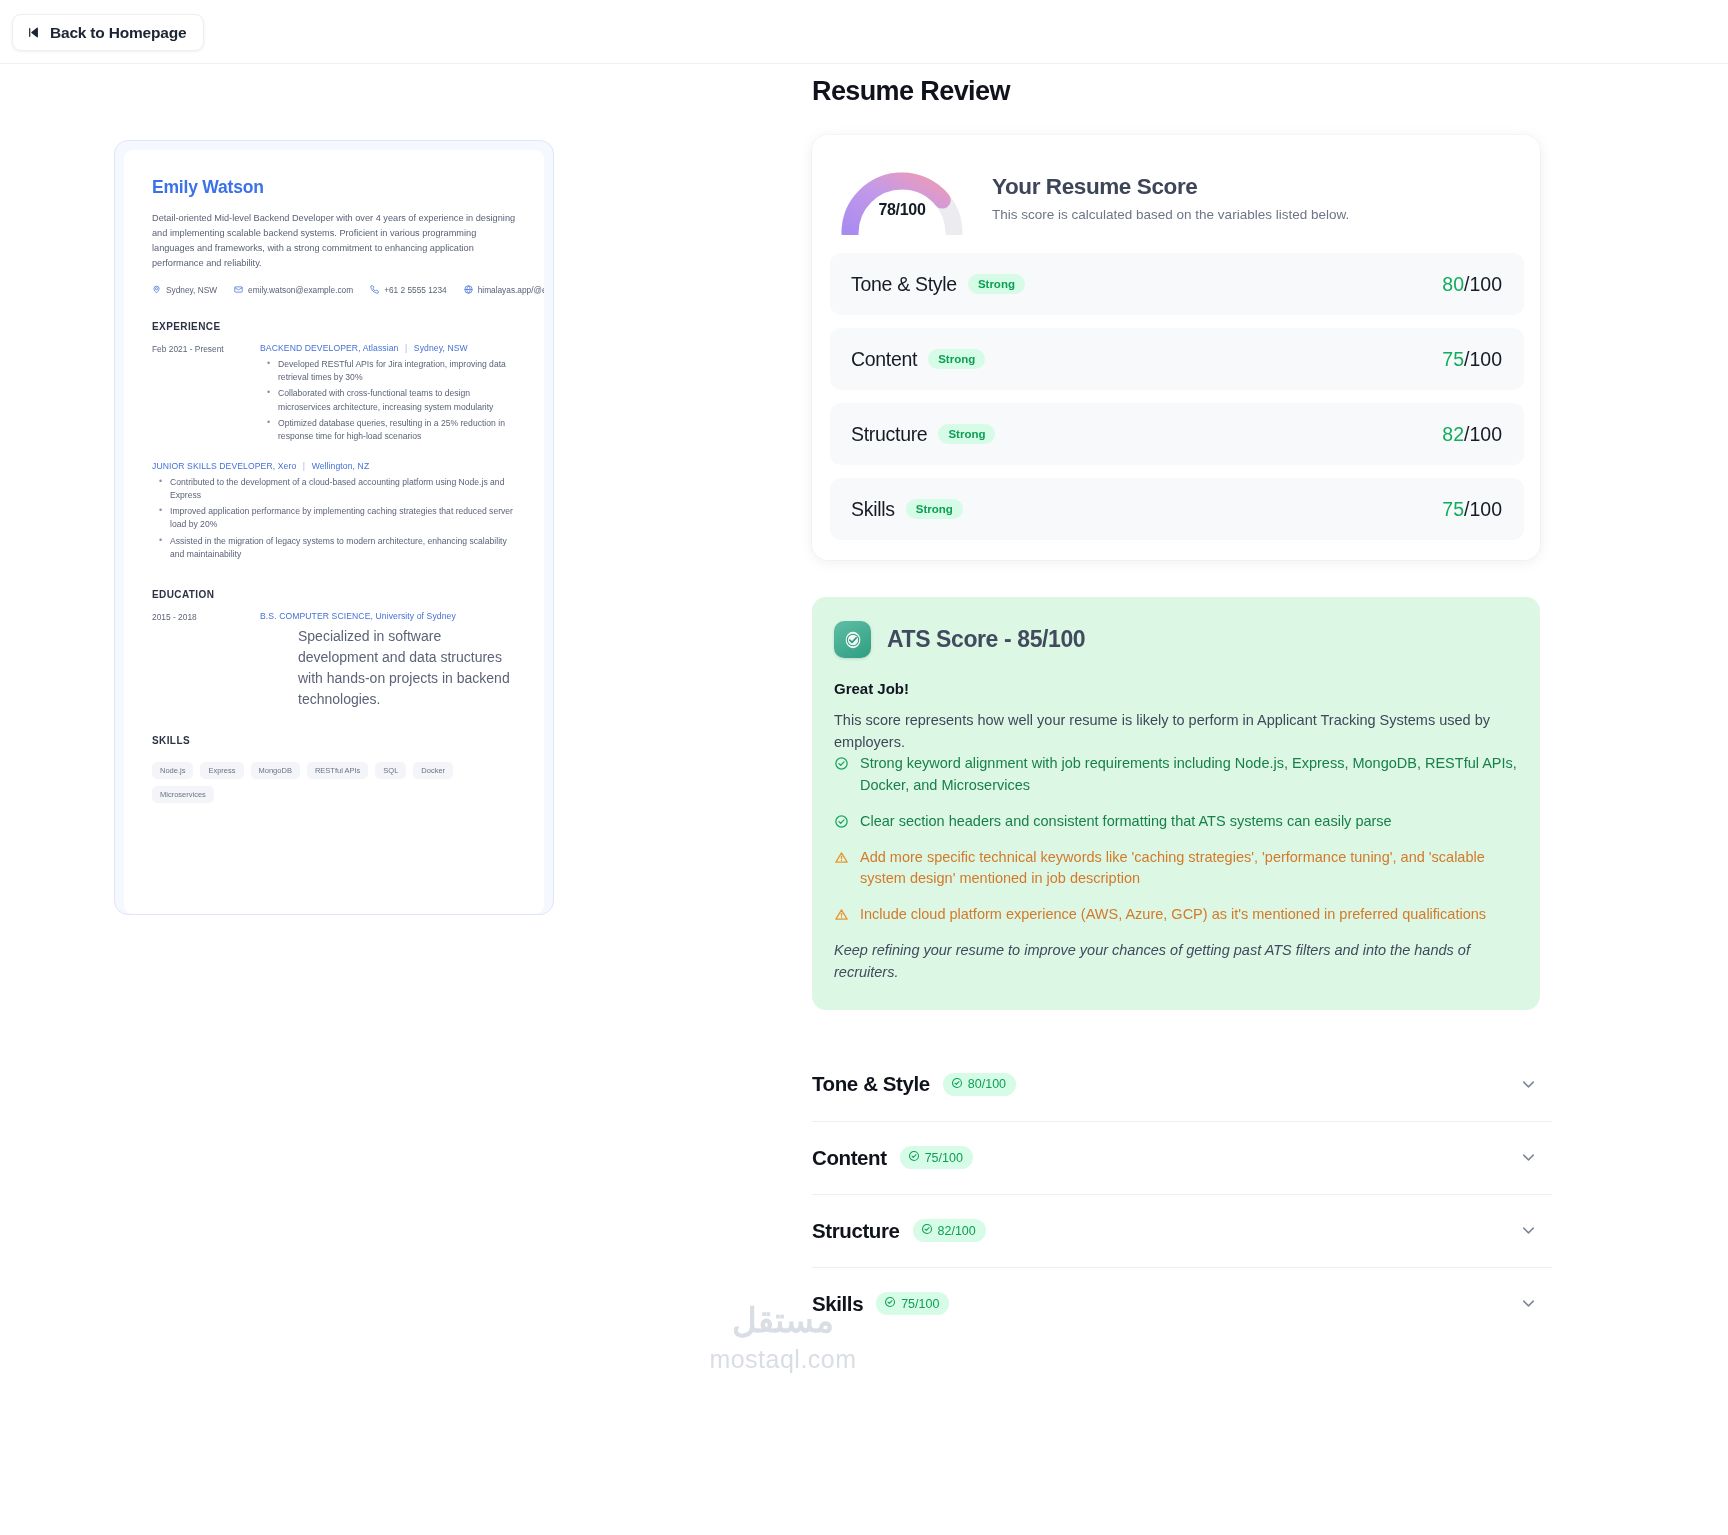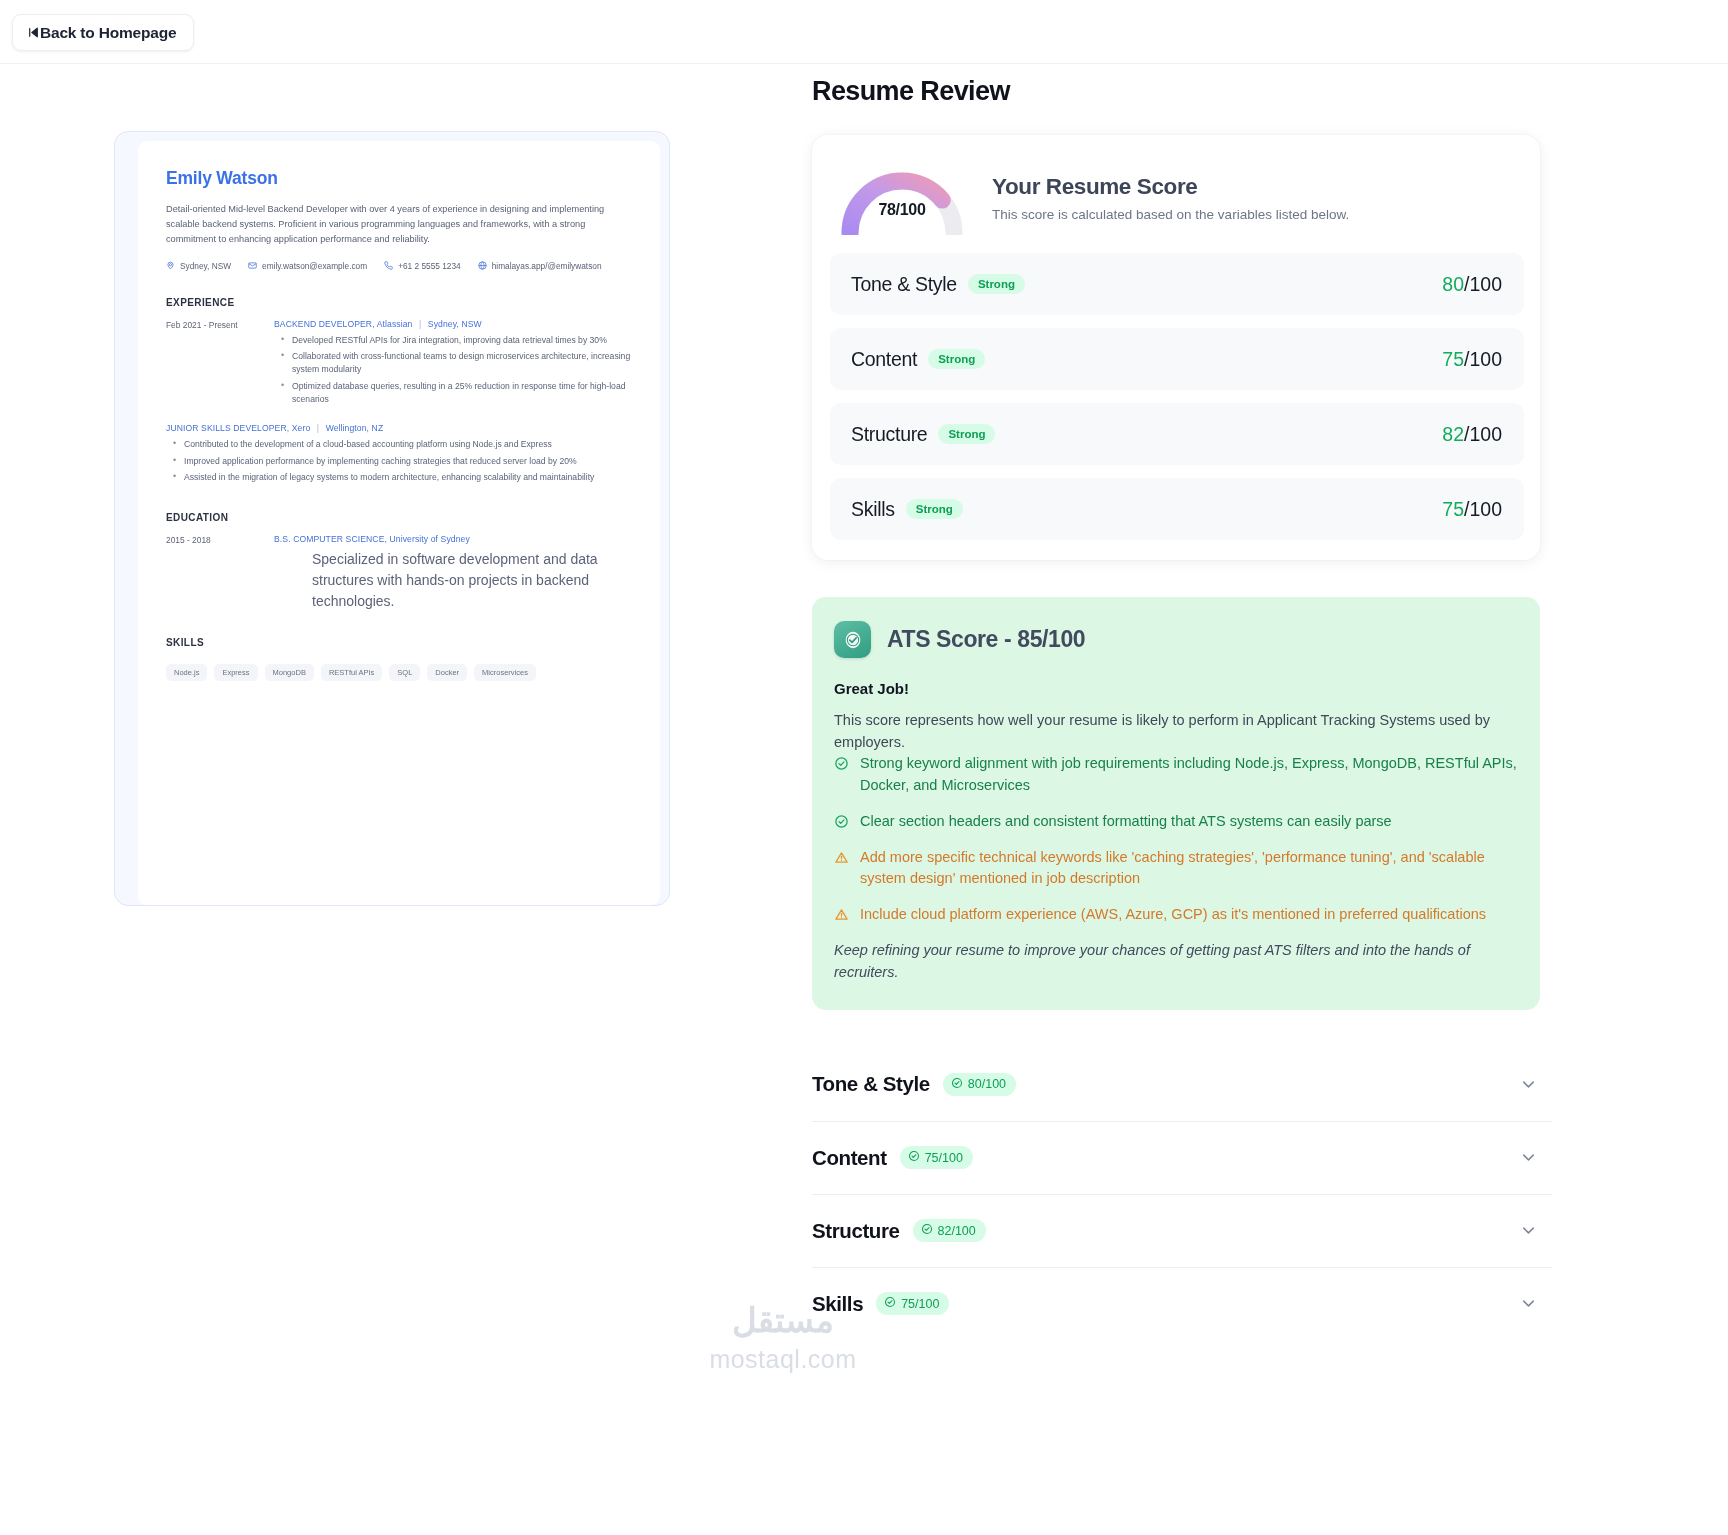--- a/index.html
+++ b/index.html
@@ -13,37 +13,37 @@
   body { position: relative; }
 
   
   .topbar {
     position: absolute; top: 0; left: 0; width: 1728px; height: 64px;
     background: #ffffff;
     border-bottom: 1px solid #f1f2f4;
   }
   .back-btn {
     position: absolute; left: 12px; top: 14px;
-    display: flex; align-items: center; gap: 0;
+    display: flex; align-items: center; gap: 10px;
     height: 37px; padding: 0 17px 0 14px;
     background: #ffffff; border: 1px solid #eceef1; border-radius: 9px;
     box-shadow: 0 1px 3px rgba(16,24,40,.07);
     font-size: 15.5px; font-weight: 700; color: #1d2433; letter-spacing: -.2px;
     cursor: pointer; white-space: nowrap;
   }
   .back-btn .ic { display:flex; align-items:center; color:#1d2433; }
 
   
   .resume-wrap {
-    position: absolute; left: 114px; top: 131px;
-    width: 556px; height: 775px;
+    position: absolute; left: 114px; top: 140px;
+    width: 440px; height: 775px;
     background: #f6f8ff;
     border: 1px solid #dfe5fb;
     border-radius: 14px;
-    padding: 9px 9px 0 23px;
+    padding: 9px 9px 0 9px;
   }
   .resume-page {
     width: 100%; height: 100%;
     background: #ffffff;
     border-radius: 9px;
     padding: 27px 28px 0 28px;
     overflow: hidden;
   }
   .r-name {
     font-size: 17.5px; font-weight: 600; color: #3b72e8;

